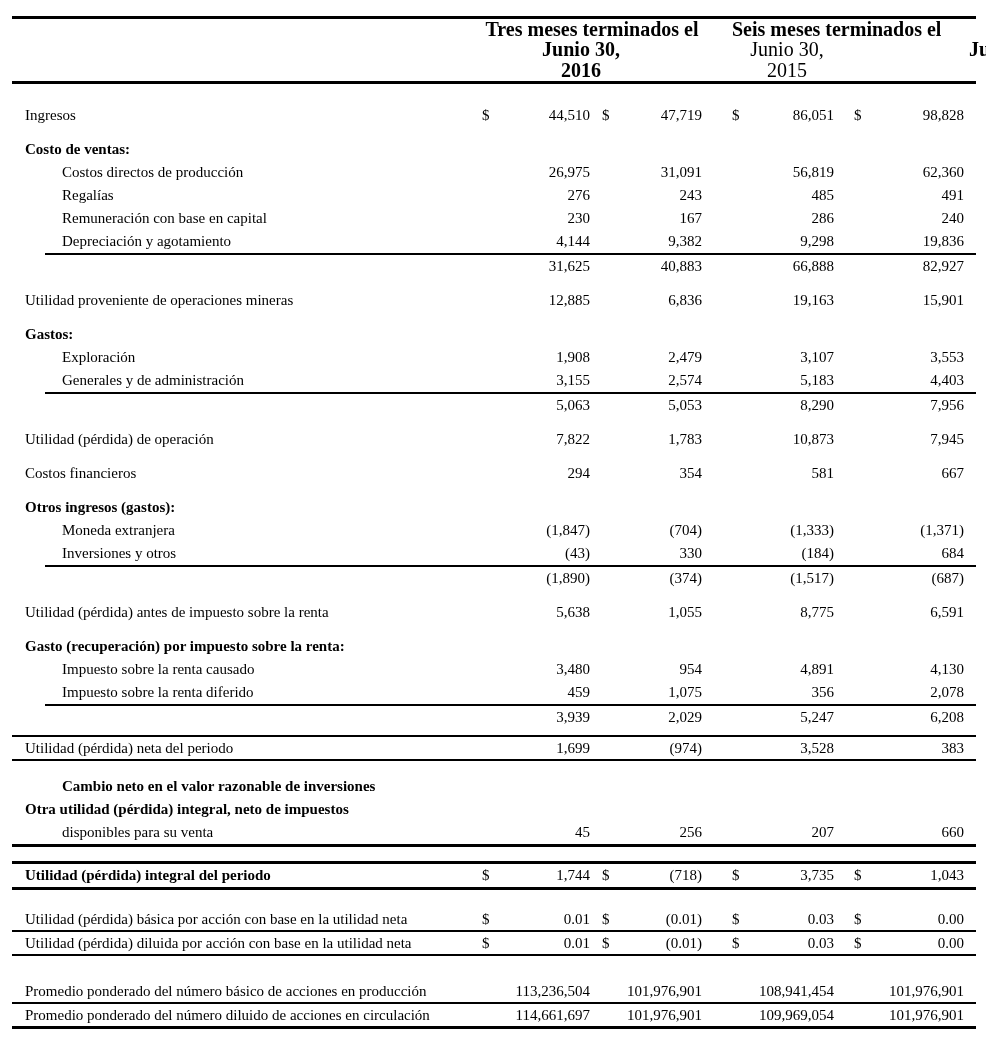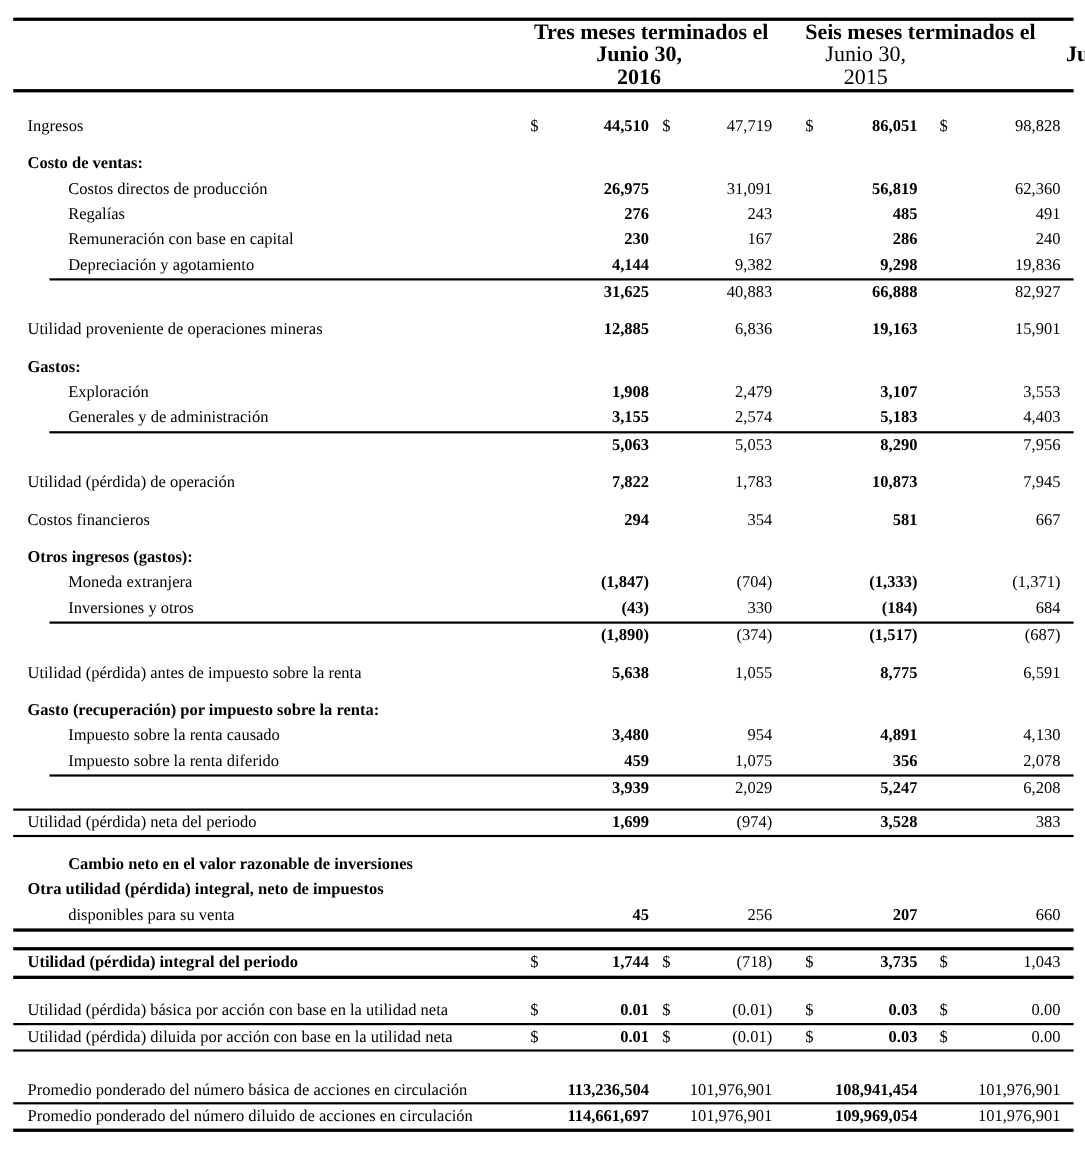--- a/index.html
+++ b/index.html
@@ -9,21 +9,21 @@
   .row  { height:23px; line-height:23px; font-size:15px; white-space:nowrap; }
   .h22  { height:22px; line-height:22px; }
   .lbl  { grid-column:1; padding-left:13px; overflow:hidden; }
   .lblw { grid-column:1 / 13; padding-left:13px;font-weight:bold; }
   .ind  { padding-left:50px; }
   .c0 { grid-column:2; } .v0 { grid-column:3; }
   .c1 { grid-column:5; } .v1 { grid-column:6; }
   .c2 { grid-column:8; } .v2 { grid-column:9; }
   .c3 { grid-column:11; } .v3 { grid-column:12; }
   .num { text-align:right; }
-  .v0.num, .v2.num { font-weight:700; }
+  .v0.num, .v2.num { font-weight:400; }
   .bold { font-weight:700; }
   .rule { border-top:2px solid #000; height:0; }
   .rule.thick { border-top:3px solid #000; }
   .rule.sub { margin-left:33px; }
   
   .hrow { font-size:20px; font-weight:700; }
   .hg1 { grid-column:2 / 7; text-align:center; }
   .hg2 { grid-column:8 / 13; text-align:left; }
   .hc0 { grid-column:2 / 4; text-align:center; }
   .hc1 { grid-column:5 / 7; text-align:center; font-weight:400; }
@@ -305,21 +305,21 @@
     <div class="c2">$</div>
       <div class="v2 num">0.03</div>
     <div class="c3">$</div>
       <div class="v3 num">0.00</div>
   </div>
   <div class="rule"></div>
 
   <div class="s24"></div>
 
   <div class="grid row h22">
-    <div class="lbl">Promedio ponderado del número básica de acciones en circulación</div>
+    <div class="lbl">Promedio ponderado del número básico de acciones en producción</div>
     <div class="v0 num">113,236,504</div>
     <div class="v1 num">101,976,901</div>
     <div class="v2 num">108,941,454</div>
     <div class="v3 num">101,976,901</div>
   </div>
   <div class="rule"></div>
   <div class="grid row h22">
     <div class="lbl">Promedio ponderado del número diluido de acciones en circulación</div>
     <div class="v0 num">114,661,697</div>
     <div class="v1 num">101,976,901</div>

